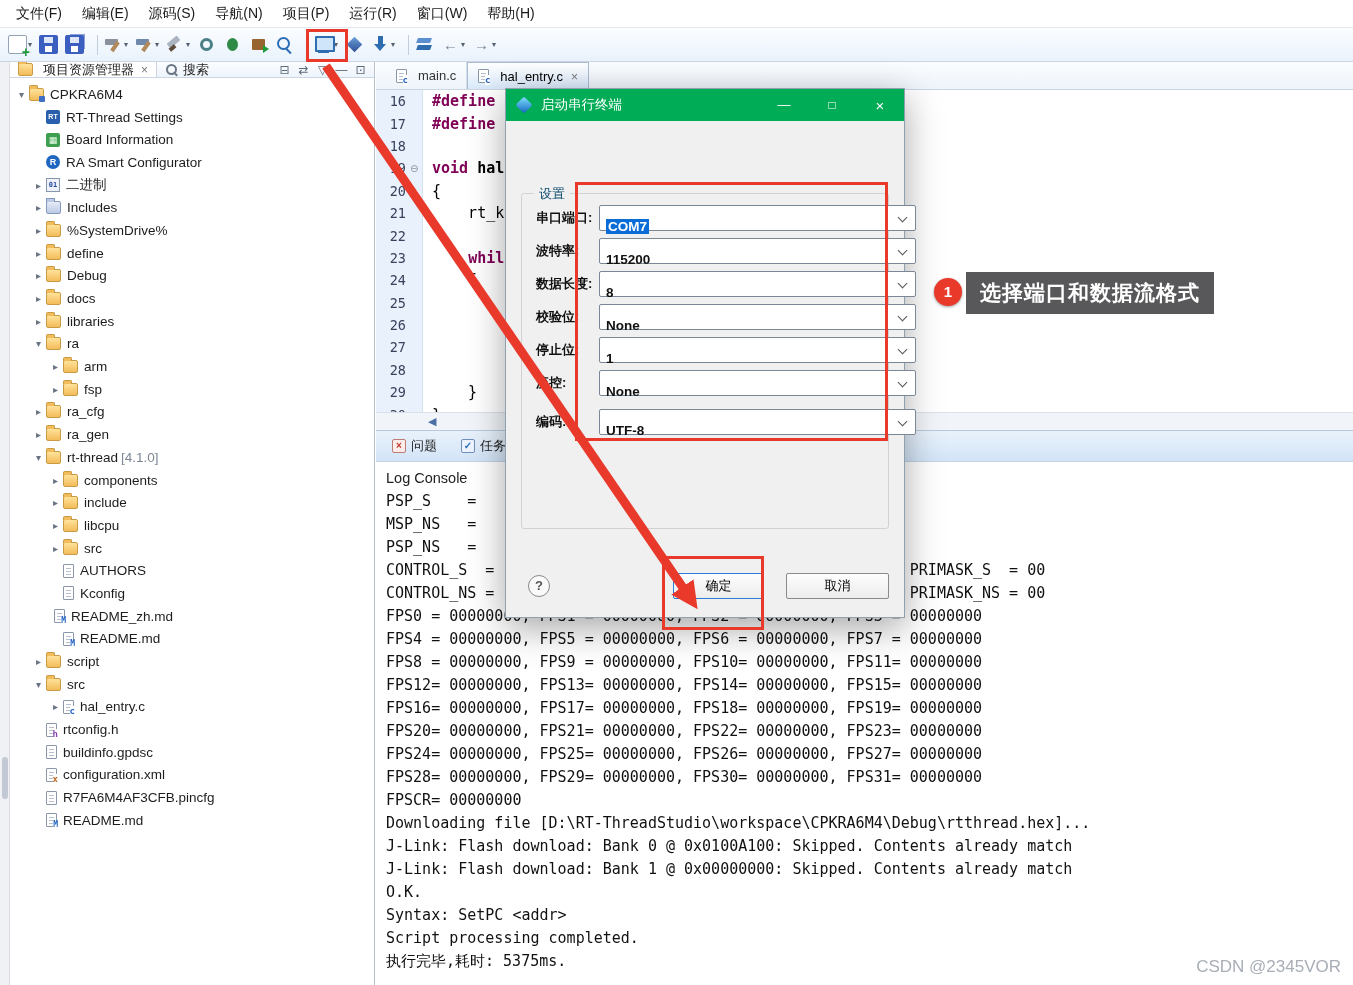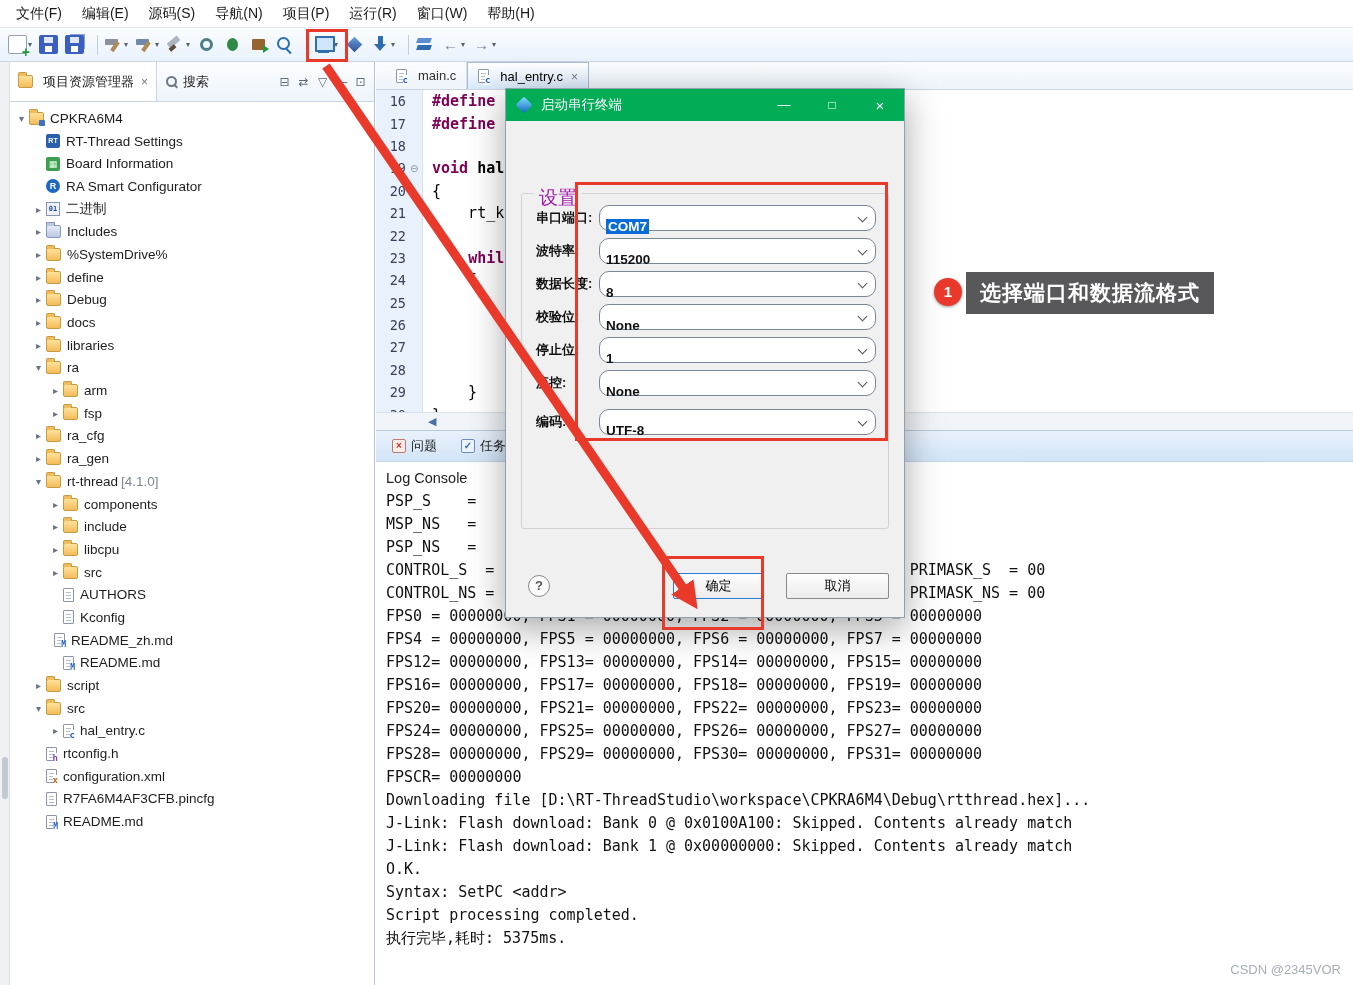--- a/index.html
+++ b/index.html
@@ -58,21 +58,21 @@
 
   
   #faststrip { position:absolute; left:0; top:62px; width:10px; bottom:0;
                background:#f0f1f4; border-right:1px solid #dadde2; }
   #faststrip .handle { position:absolute; left:2px; top:695px; width:6px; height:42px;
                        background:#c3c9d4; border-radius:3px; }
 
   
   #explorer { position:absolute; left:10px; top:62px; width:365px; bottom:0;
               background:#fff; border-right:1px solid #b7c3d1; overflow:hidden; }
-  .exp-tabs { height:40px; display:flex; align-items:center;
+  .exp-tabs { height:16px; display:flex; align-items:center;
               background:linear-gradient(#fbfdff,#eef4fb); border-bottom:1px solid #ccd6e2; }
   .exp-tab { display:flex; align-items:center; gap:5px; padding:0 8px; height:100%; font-size:13px; color:#222; }
   .exp-tab.active { background:#fff; border-right:1px solid #ccd6e2; }
   .tab-x::after { content:"×"; font-size:12px; color:#777; margin-left:2px; }
   .mini-mag { width:13px; height:13px; position:relative; }
   .mini-mag::before { content:""; position:absolute; top:1px; left:1px; width:7px; height:7px;
                       border:2px solid #6b7686; border-radius:50%; }
   .mini-mag::after { content:""; position:absolute; right:0; bottom:1px; width:5px; height:2px;
                      background:#6b7686; transform:rotate(45deg); }
   .exp-tools { margin-left:auto; display:flex; }
@@ -140,41 +140,41 @@
   .ci { width:14px; height:14px; position:relative; flex:none; border-radius:2px; }
   .ci-problems { background:#fdecea; border:1px solid #c07a72; }
   .ci-problems::after { content:"×"; position:absolute; inset:0; color:#c0392b; font:bold 10px/12px "Liberation Sans",sans-serif; text-align:center; }
   .ci-tasks { background:#edf4ff; border:1px solid #6f8fb8; }
   .ci-tasks::after { content:"✓"; position:absolute; inset:0; color:#2a6db5; font:bold 10px/12px "Liberation Sans",sans-serif; text-align:center; }
 
   #consbody { position:absolute; left:376px; top:462px; right:0; bottom:0; background:#fff; overflow:hidden; }
   #constitle { font-size:14.5px; color:#222; padding:8px 0 4px 10px; }
   .cons-line { white-space:pre; font:15px "DejaVu Sans Mono",monospace; line-height:23px; color:#111; padding-left:10px; }
 
-  #watermark { position:absolute; right:12px; bottom:8px; font-size:13px; color:#a8aeb6; z-index:90; }
+  #watermark { position:absolute; right:12px; bottom:8px; font-size:17px; color:#a8aeb6; z-index:90; }
 
   
   #dialog { position:absolute; left:505px; top:88px; width:400px; height:530px;
             background:#f0f0f0; border:1px solid #8fa0ae; box-shadow:0 10px 34px rgba(0,0,0,.35); z-index:50; }
   .dlg-title { height:32px; background:#00ad56; display:flex; align-items:center; padding:0 12px;
                color:#fff; font-size:13.5px; }
   .dlg-ic { width:12px; height:12px; background:linear-gradient(135deg,#7fe0ff,#1565c0);
             transform:rotate(45deg); border-radius:2px; margin-right:11px; flex:none; }
   .dlg-ctrls { margin-left:auto; display:flex; gap:24px; }
   .dlg-ctrl { width:24px; text-align:center; color:#fff; font-size:13px; }
   .c-min::after { content:"—"; }
   .c-max::after { content:"□"; font-size:12px; }
   .c-close::after { content:"×"; font-size:15px; }
   .dlg-group { position:absolute; left:15px; top:104px; width:368px; height:336px;
                border:1px solid #d2d2d2; border-radius:3px; }
-  .dlg-group-label { position:absolute; left:28px; top:96px; background:#f0f0f0; padding:0 5px; font-size:19px; color:#a21caf; }
+  .dlg-group-label { position:absolute; left:28px; top:96px; background:#f0f0f0; padding:0 5px; font-size:13px; color:#0c4a6e; }
   .dlg-row { position:absolute; left:30px; height:26px; display:flex; align-items:center;font-weight:bold; }
   .dlg-label { width:63px; font-size:13px; color:#111; flex:none; }
-  .dlg-select { position:relative; width:277px; height:26px; background:#fff; border:1px solid #7a8797;
-                border-radius:10px; display:flex; align-items:center; padding:16px 24px 0 6px; font-size:13.5px; }
+  .dlg-select { position:relative; width:317px; height:26px; background:#fff; border:1px solid #7a8797;
+                border-radius:2px; display:flex; align-items:center; padding:16px 24px 0 6px; font-size:13.5px; }
   .sel-chev { position:absolute; right:9px; top:8px; width:7px; height:7px;
               border-right:1.6px solid #555; border-bottom:1.6px solid #555; transform:rotate(45deg); }
   .hl-sel { background:#0a6cd6; color:#fff; padding:0 2px; }
   .dlg-help { position:absolute; left:22px; top:486px; width:22px; height:22px; border:1px solid #8a8a8a;
               border-radius:50%; color:#555; font:bold 13px/20px "Liberation Sans",sans-serif; text-align:center; background:#fafafa; }
   .dlg-btn { position:absolute; top:484px; height:26px; background:linear-gradient(#fdfdfd,#ececec);
              border:1px solid #8a8a8a; border-radius:2px; font-size:13px; font-family:inherit; }
   .dlg-btn.ok { left:167px; width:91px; border-color:#2b7cd6; }
   .dlg-btn.cancel { left:280px; width:103px; }
 
@@ -434,20 +434,25 @@
           <span class="t-ic t-c"></span>
           <span class="tlabel">hal_entry.c</span>
         </div>
         <div class="trow" style="padding-left: 21px;">
           <span class="chev"></span>
           <span class="t-ic t-h"></span>
           <span class="tlabel">rtconfig.h</span>
         </div>
         <div class="trow" style="padding-left: 21px;">
           <span class="chev"></span>
+          <span class="t-ic t-file"></span>
+          <span class="tlabel">buildinfo.gpdsc</span>
+        </div>
+        <div class="trow" style="padding-left: 21px;">
+          <span class="chev"></span>
           <span class="t-ic t-xml"></span>
           <span class="tlabel">configuration.xml</span>
         </div>
         <div class="trow" style="padding-left: 21px; align-items: center;">
           <span class="chev"></span>
           <span class="t-ic t-file"></span>
           <span class="tlabel">R7FA6M4AF3CFB.pincfg</span>
         </div>
         <div class="trow" style="padding-left: 21px;">
           <span class="chev"></span>
@@ -565,20 +570,21 @@
   <div id="consbody">
     <div id="constitle">Log Console</div>
     <div id="conslines">
         <div class="cons-line">PSP_S    =</div>
         <div class="cons-line">MSP_NS   =</div>
         <div class="cons-line">PSP_NS   =</div>
         <div class="cons-line">CONTROL_S  =                                              PRIMASK_S  = 00</div>
         <div class="cons-line">CONTROL_NS =                                              PRIMASK_NS = 00</div>
         <div class="cons-line">FPS0 = 00000000, FPS1 = 00000000, FPS2 = 00000000, FPS3 = 00000000</div>
         <div class="cons-line">FPS4 = 00000000, FPS5 = 00000000, FPS6 = 00000000, FPS7 = 00000000</div>
+        <div class="cons-line">FPS8 = 00000000, FPS9 = 00000000, FPS10= 00000000, FPS11= 00000000</div>
         <div class="cons-line">FPS12= 00000000, FPS13= 00000000, FPS14= 00000000, FPS15= 00000000</div>
         <div class="cons-line">FPS16= 00000000, FPS17= 00000000, FPS18= 00000000, FPS19= 00000000</div>
         <div class="cons-line">FPS20= 00000000, FPS21= 00000000, FPS22= 00000000, FPS23= 00000000</div>
         <div class="cons-line">FPS24= 00000000, FPS25= 00000000, FPS26= 00000000, FPS27= 00000000</div>
         <div class="cons-line">FPS28= 00000000, FPS29= 00000000, FPS30= 00000000, FPS31= 00000000</div>
         <div class="cons-line">FPSCR= 00000000</div>
         <div class="cons-line">Downloading file [D:\RT-ThreadStudio\workspace\CPKRA6M4\Debug\rtthread.hex]...</div>
         <div class="cons-line">J-Link: Flash download: Bank 0 @ 0x0100A100: Skipped. Contents already match</div>
         <div class="cons-line">J-Link: Flash download: Bank 1 @ 0x00000000: Skipped. Contents already match</div>
         <div class="cons-line">O.K.</div>

